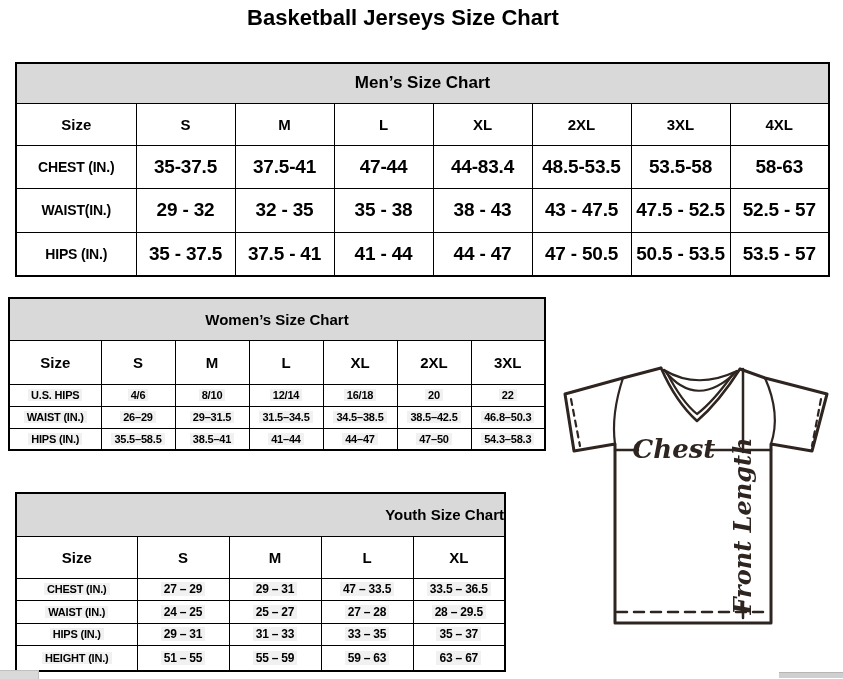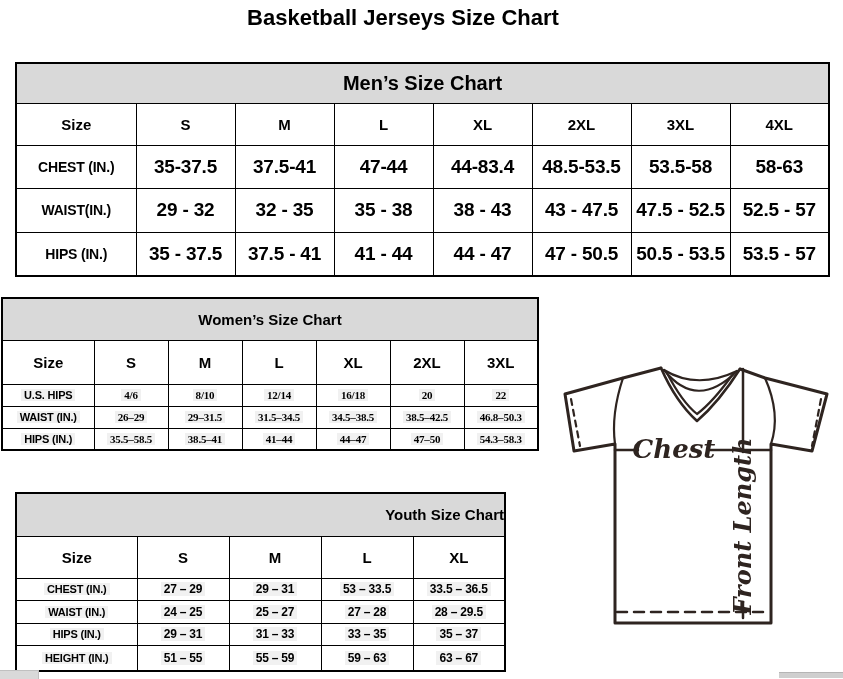--- a/index.html
+++ b/index.html
@@ -15,30 +15,30 @@
     position:absolute;border-collapse:collapse;table-layout:fixed;
     background:#fff;border:2px solid #000;
   }
   .size-table td,.size-table th{
     border:1px solid #000;text-align:center;vertical-align:middle;
     padding:0;font-weight:bold;color:#000;overflow:hidden;white-space:nowrap;
   }
   .size-table th.table-title{background:#d9d9d9;}
   
   .mens{left:15px;top:62px;width:815px;}
-  .mens th.table-title{font-size:20px;text-align:center;}
+  .mens th.table-title{font-size:17px;text-align:center;}
   .mens .col-head{font-size:15px;}
   .mens .row-label{font-size:14px;letter-spacing:-0.2px;}
   .mens .data-cell{font-size:19px;letter-spacing:-0.2px;margin-left:20px;}
   
-  .womens{left:1px;top:297px;width:536px;}
+  .womens{left:8px;top:297px;width:536px;}
   .womens th.table-title{font-size:15px;}
   .womens .col-head{font-size:15px;}
   .womens .row-label{font-size:11px;letter-spacing:-0.2px;}
-  .womens .data-cell{font-size:11px;letter-spacing:-0.2px;font-family:Liberation Serif, serif;}
+  .womens .data-cell{font-size:11px;letter-spacing:-0.2px;}
   
   .youth{left:15px;top:492px;width:490px;}
   .youth th.table-title{font-size:15px;text-align:right;}
   .youth .col-head{font-size:15px;}
   .youth .row-label{font-size:11px;letter-spacing:-0.2px;}
   .youth .data-cell{font-size:12px;letter-spacing:-0.2px;}
   
   .womens .hl,.youth .hl{background:#f1f1f1;padding:0 3px;}
   
   .jersey-wrap{position:absolute;left:560px;top:364px;width:272px;height:264px;}
@@ -184,21 +184,21 @@
     <td class="col-head">Size</td>
     <td class="col-head">S</td>
     <td class="col-head">M</td>
     <td class="col-head">L</td>
     <td class="col-head">XL</td>
   </tr>
   <tr class="data-row" style="height:22px">
     <td class="row-label"><span class="hl">CHEST (IN.)</span></td>
     <td class="data-cell"><span class="hl">27 – 29</span></td>
     <td class="data-cell"><span class="hl">29 – 31</span></td>
-    <td class="data-cell"><span class="hl">53 – 33.5</span></td>
+    <td class="data-cell"><span class="hl">47 – 33.5</span></td>
     <td class="data-cell"><span class="hl">33.5 – 36.5</span></td>
   </tr>
   <tr class="data-row" style="height:23px">
     <td class="row-label"><span class="hl">WAIST (IN.)</span></td>
     <td class="data-cell"><span class="hl">24 – 25</span></td>
     <td class="data-cell"><span class="hl">25 – 27</span></td>
     <td class="data-cell"><span class="hl">27 – 28</span></td>
     <td class="data-cell"><span class="hl">28 – 29.5</span></td>
   </tr>
   <tr class="data-row" style="height:22px">

